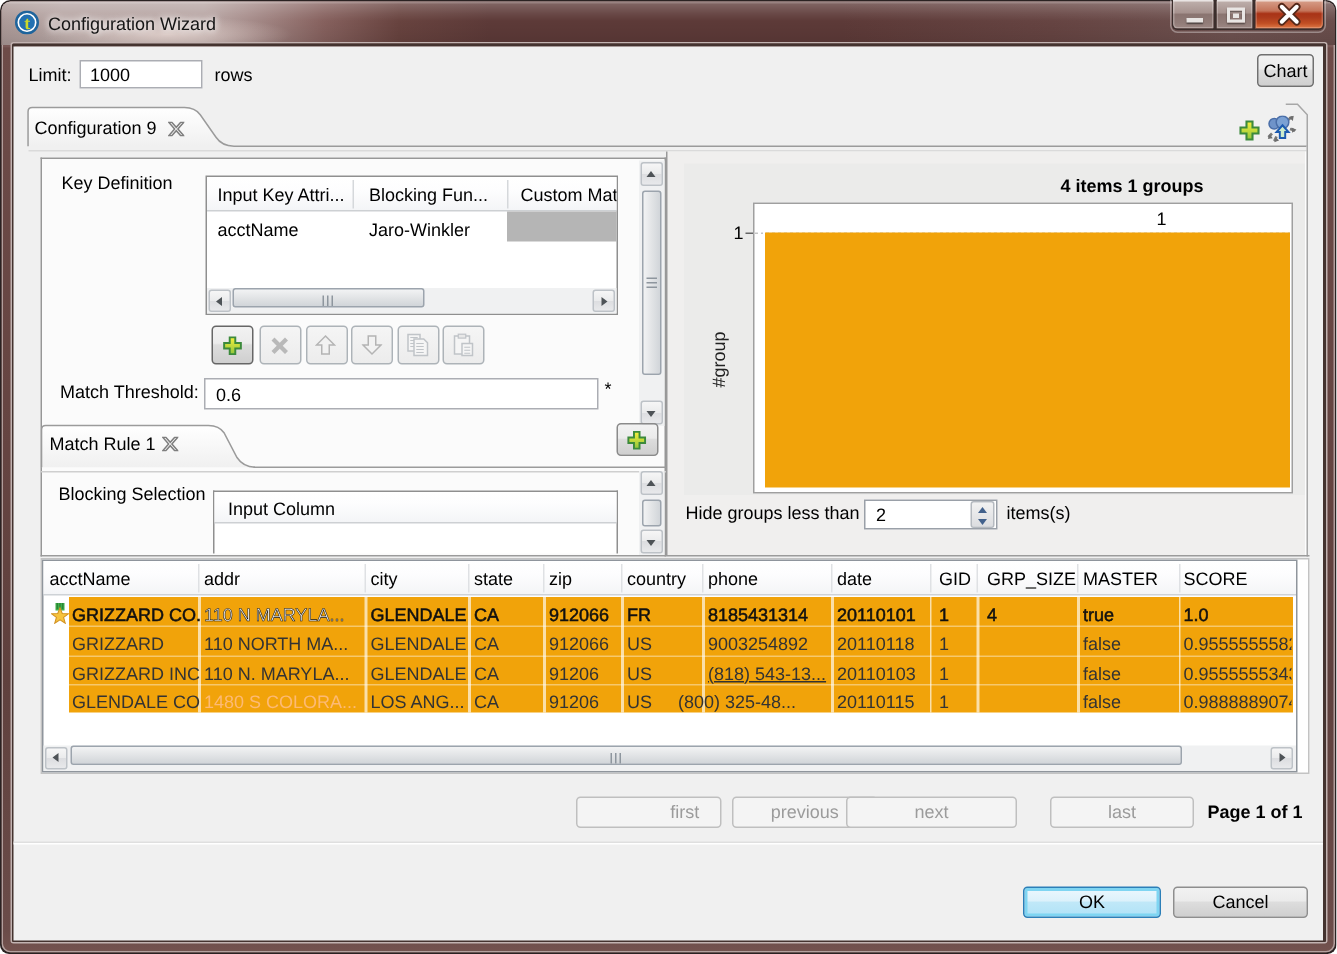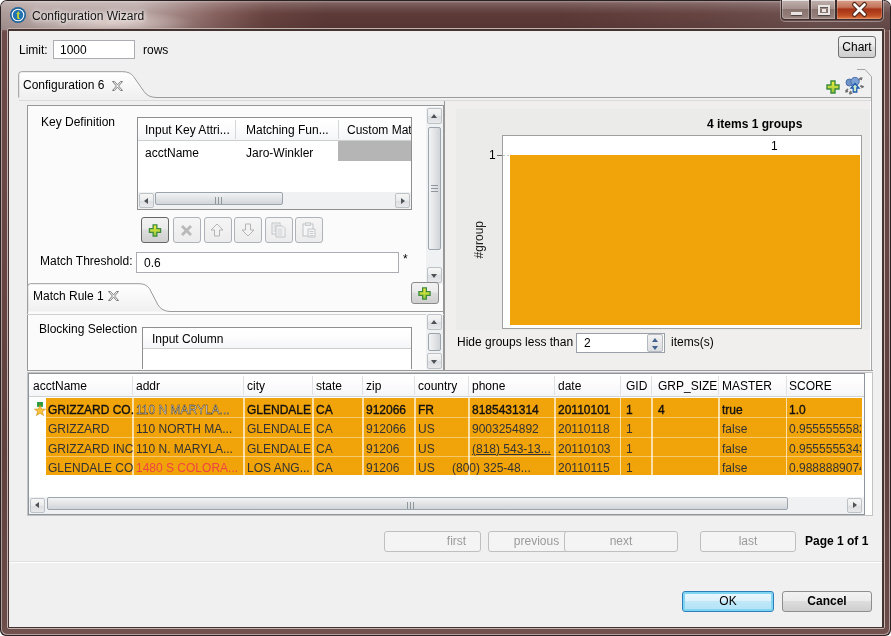--- a/index.html
+++ b/index.html
@@ -112,21 +112,21 @@
   <svg class="ab" style="left:18px;top:70px;" width="140" height="28" viewBox="0 0 140 28">
     <defs>
         <linearGradient id="tabg" x1="0" y1="0" x2="0" y2="1">
       <stop offset="0" stop-color="#ffffff"></stop>
           <stop offset="1" stop-color="#f0f0f0"></stop>
     </linearGradient>
       </defs>
     <path d="M0.7,27.5 V4.5 Q0.7,1.7 3.5,1.7 H105 Q112,1.7 115.5,6.5 L126,21.5 Q129.8,27.2 138,27.5 Z" fill="url(#tabg)" stroke="none"></path>
     <path d="M0.7,27.5 V4.5 Q0.7,1.7 3.5,1.7 H105 Q112,1.7 115.5,6.5 L126,21.5 Q129.8,27.2 138,27.5" fill="none" stroke="#9b9b9b" stroke-width="1"></path>
   </svg>
-  <div class="tx" style="left:23px;top:78px;">Configuration 6</div>
+  <div class="tx" style="left:23px;top:78px;">Configuration 9</div>
   <svg class="ab" style="left:112px;top:81px;" width="11" height="10" viewBox="0 0 11 10">
     <path d="M0.5,0.5 h2 l3,3.4 l3,-3.4 h2 l-3.9,4.5 l3.9,4.5 h-2 l-3,-3.4 l-3,3.4 h-2 l3.9,-4.5 Z" fill="none" stroke="#7e7e7e" stroke-width="1.0"></path>
   </svg>
 
   <div class="hline" style="left:156px;top:97px;width:715px;background:#9b9b9b;"></div>
   <div class="hline" style="left:19px;top:100px;width:852px;background:#dadada;"></div>
   <svg class="ab" style="left:857px;top:68px;" width="16" height="30" viewBox="0 0 16 30">
     <path d="M0,1.5 H8 L14.5,8.5 V29.5" fill="none" stroke="#a7a7a7" stroke-width="1"></path>
   </svg>
   <div class="vline" style="left:870px;top:101px;height:270px;background:#fdfdfd;"></div>
@@ -152,21 +152,21 @@
   </svg>
 
   <div class="ab" style="left:27px;top:105px;width:417px;height:266px;background:#fbfbfb;border:1px solid #979797;border-bottom:none;"></div>
   <div class="tx" style="left:41px;top:115px;">Key Definition</div>
 
   <div class="ab" style="left:137px;top:117px;width:275px;height:93px;background:#fff;border:1px solid #8f8f8f;"></div>
   <div class="thdr" style="left:138px;top:118px;width:273px;height:23px;border-bottom:1px solid #cdd0d3;"></div>
   <div class="vline" style="left:235px;top:120px;height:19px;background:#d5d8db;"></div>
   <div class="vline" style="left:338px;top:120px;height:19px;background:#d5d8db;"></div>
   <div class="tx" style="left:145px;top:123px;">Input Key Attri...</div>
-  <div class="tx" style="left:246px;top:123px;">Matching Fun...</div>
+  <div class="tx" style="left:246px;top:123px;">Blocking Fun...</div>
   <div class="tx" style="left:347px;top:123px;width:64px;overflow:hidden;">Custom Matc</div>
   <div class="tx" style="left:145px;top:146px;">acctName</div>
   <div class="tx" style="left:246px;top:146px;">Jaro-Winkler</div>
   <div class="ab" style="left:338px;top:141px;width:73px;height:20px;background:#b5b5b5;"></div>
 
   <div class="sb-h" style="left:138px;top:192px;width:273px;"></div>
   <div class="sb-btn" style="left:139px;top:193px;width:15px;height:15px;">
       <div class="tri-left" style="left:4px;top:3.5px;"></div>
     </div>
   <div class="sb-btn" style="left:395px;top:193px;width:15px;height:15px;">
@@ -356,21 +356,21 @@
   <div class="tx" style="left:247px;top:441.6px;color:#333;">GLENDALE</div>
   <div class="tx" style="left:316px;top:441.6px;color:#333;">CA</div>
   <div class="tx" style="left:366px;top:441.6px;color:#333;">91206</div>
   <div class="tx" style="left:418px;top:441.6px;color:#333;">US</div>
   <div class="tx" style="left:472px;top:441.6px;color:#333;text-decoration:underline;">(818) 543-13...</div>
   <div class="tx" style="left:558px;top:441.6px;color:#333;">20110103</div>
   <div class="tx" style="left:626px;top:441.6px;color:#333;">1</div>
   <div class="tx" style="left:722px;top:441.6px;color:#333;">false</div>
   <div class="tx" style="left:789px;top:441.6px;color:#333;width:72px;overflow:hidden;">0.9555555343...</div>
   <div class="tx" style="left:48px;top:460.9px;color:#333;">GLENDALE CO</div>
-  <div class="tx" style="left:136px;top:460.9px;color:#ef4444;">1480 S COLORA...</div>
+  <div class="tx" style="left:136px;top:460.9px;color:#fdba74;">1480 S COLORA...</div>
   <div class="tx" style="left:247px;top:460.9px;color:#333;">LOS ANG...</div>
   <div class="tx" style="left:316px;top:460.9px;color:#333;">CA</div>
   <div class="tx" style="left:366px;top:460.9px;color:#333;">91206</div>
   <div class="tx" style="left:418px;top:460.9px;color:#333;">US</div>
   <div class="tx" style="left:452px;top:460.9px;color:#333;">(800) 325-48...</div>
   <div class="tx" style="left:558px;top:460.9px;color:#333;">20110115</div>
   <div class="tx" style="left:626px;top:460.9px;color:#333;">1</div>
   <div class="tx" style="left:722px;top:460.9px;color:#333;">false</div>
   <div class="tx" style="left:789px;top:460.9px;color:#333;width:72px;overflow:hidden;">0.9888889074...</div>
 
@@ -388,14 +388,14 @@
 
   <div class="btn-dis" style="left:384px;top:531px;width:97px;height:21px;line-height:19px;border-color:#bfbfbf;padding-left:48px;">first</div>
   <div class="btn-dis" style="left:488px;top:531px;width:97px;height:21px;line-height:19px;border-color:#bfbfbf;">previous</div>
   <div class="btn-dis" style="left:564px;top:531px;width:114px;height:21px;line-height:19px;border-color:#bfbfbf;">next</div>
   <div class="btn-dis" style="left:700px;top:531px;width:96px;height:21px;line-height:19px;border-color:#bfbfbf;">last</div>
   <div class="tx b" style="left:805px;top:534px;">Page 1 of 1</div>
 
   <div class="hline" style="left:9px;top:561px;width:873px;background:#dfdfdf;"></div>
   <div class="hline" style="left:9px;top:562px;width:873px;background:#ffffff;"></div>
   <div class="ab" style="left:682px;top:591px;width:92px;height:21px;border:1px solid #2c7fb8;border-radius:3px;box-shadow:inset 0 0 0 2px #7fd5f2;background:linear-gradient(180deg,#ecf8fe 0%,#dcf1fb 45%,#c0e8f8 50%,#b0e2f7 100%);text-align:center;font:12px 'Liberation Sans',sans-serif;line-height:19px;">OK</div>
-  <div class="btn" style="left:782px;top:591px;width:90px;height:21px;line-height:19px;border-color:#8e8e8e;font-weight:bold;">Cancel</div>
+  <div class="btn" style="left:782px;top:591px;width:90px;height:21px;line-height:19px;border-color:#8e8e8e;">Cancel</div>
 </div>
 
 </body></html>

